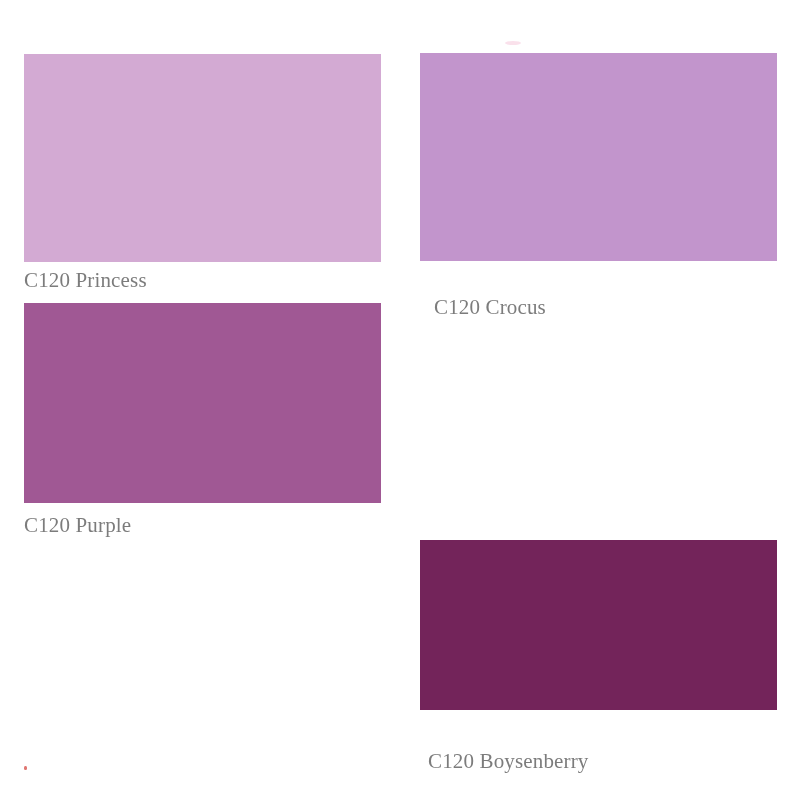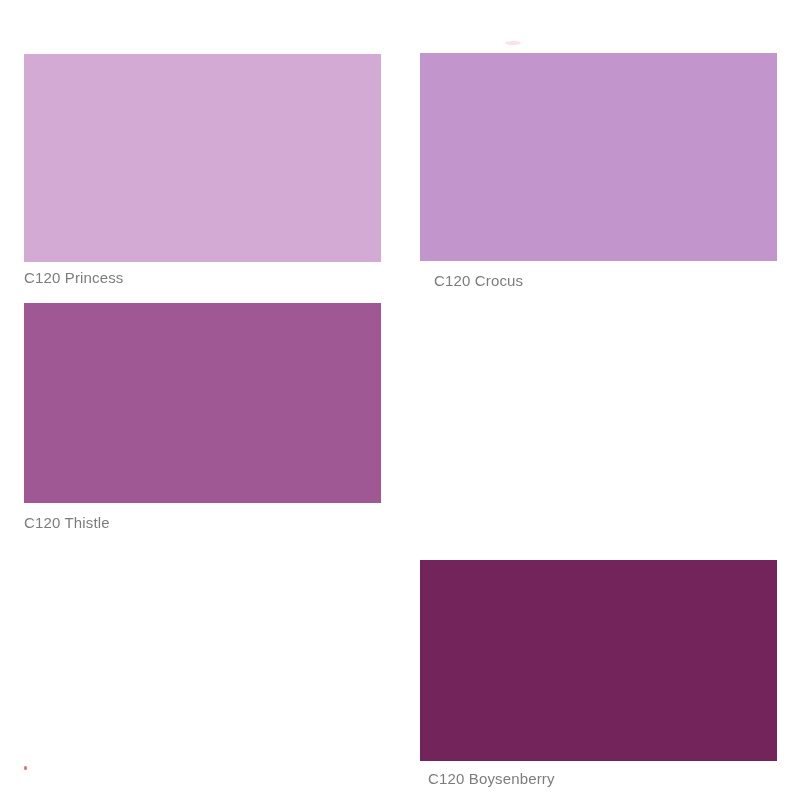--- a/index.html
+++ b/index.html
@@ -32,41 +32,41 @@
     height: 100%;
     display: block;
     box-sizing: border-box;
   }
 
   .swatch-label {
     position: absolute;
     left: 0;
     white-space: nowrap;
     color: #7c7c7c;
-    font-family: Liberation Sans, sans-serif;
-    font-size: 15px;
+    font-family: Liberation Serif, serif;
+    font-size: 21px;
     font-weight: 300;
     letter-spacing: 0.15px;
     line-height: 1;
   }
 
   
   
   .col-left  { left: 24px;  width: 357px; }
   .col-right { left: 420px; width: 357px; }
 
   
   #card-princess { top: 54px;  height: 208px; }
   #card-crocus   { top: 53px;  height: 208px; }
   
   #card-orchid   { top: 303px; height: 200px; }
   #card-thistle  { top: 303px; height: 200px; }
   
   #card-darkpurple  { top: 549px; height: 201px; }
-  #card-boysenberry { top: 560px; height: 201px; }
+  #card-boysenberry { top: 540px; height: 170px; }
 
   
   #label-princess    { top: 216px; left: 0px; }
   #label-crocus      { top: 220px; left: 14px; }
   #label-orchid      { top: 212px; left: 0px; }
   #label-thistle     { top: 212px; left: 8px; }
   #label-darkpurple  { top: 211px; left: 2px; }
   #label-boysenberry { top: 211px; left: 8px; }
 
   
@@ -100,26 +100,26 @@
 
 <div id="swatch-sheet" style="background: rgb(255, 255, 255);">
 
   <div class="swatch-card col-left" id="card-princess">
     <div class="swatch-chip" id="chip-princess" style="background-color: rgb(211, 170, 211);"></div>
     <div class="swatch-label" id="label-princess" style="color: rgb(124, 124, 124);">C120 Princess</div>
   </div>
 
   <div class="swatch-card col-right" id="card-crocus">
     <div class="swatch-chip" id="chip-crocus" style="background-color: rgb(194, 149, 204);"></div>
-    <div class="swatch-label" id="label-crocus" style="color: rgb(124, 124, 124);">C120 Crocus</div>
+    <div class="swatch-label" id="label-crocus" style="color: rgb(124, 124, 124); margin-top: 24px;">C120 Crocus</div>
   </div>
 
   <div class="swatch-card col-left" id="card-orchid">
     <div class="swatch-chip" id="chip-orchid" style="background-color: rgb(160, 88, 148);"></div>
-    <div class="swatch-label" id="label-orchid" style="color: rgb(124, 124, 124);">C120 Thistle</div>
+    <div class="swatch-label" id="label-orchid" style="color: rgb(124, 124, 124);">C120 Purple</div>
   </div>
 
 
 
   <div class="swatch-card col-right" id="card-boysenberry">
     <div class="swatch-chip" id="chip-boysenberry" style="background-color: rgb(115, 36, 90);"></div>
     <div class="swatch-label" id="label-boysenberry" style="color: rgb(124, 124, 124);">C120 Boysenberry</div>
   </div>
 
   <div class="artifact" id="artifact-top-speck"></div>

